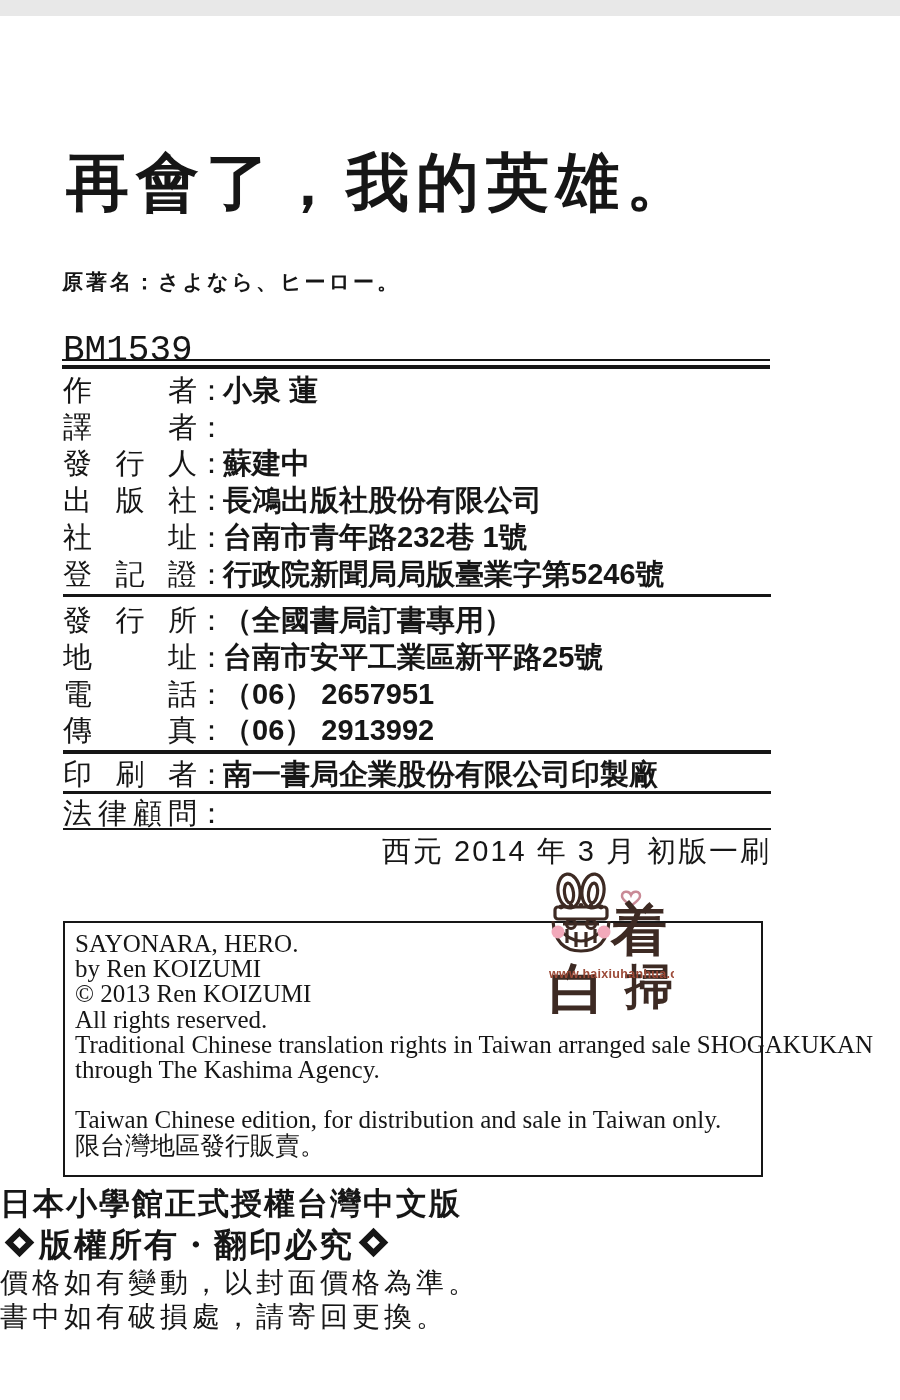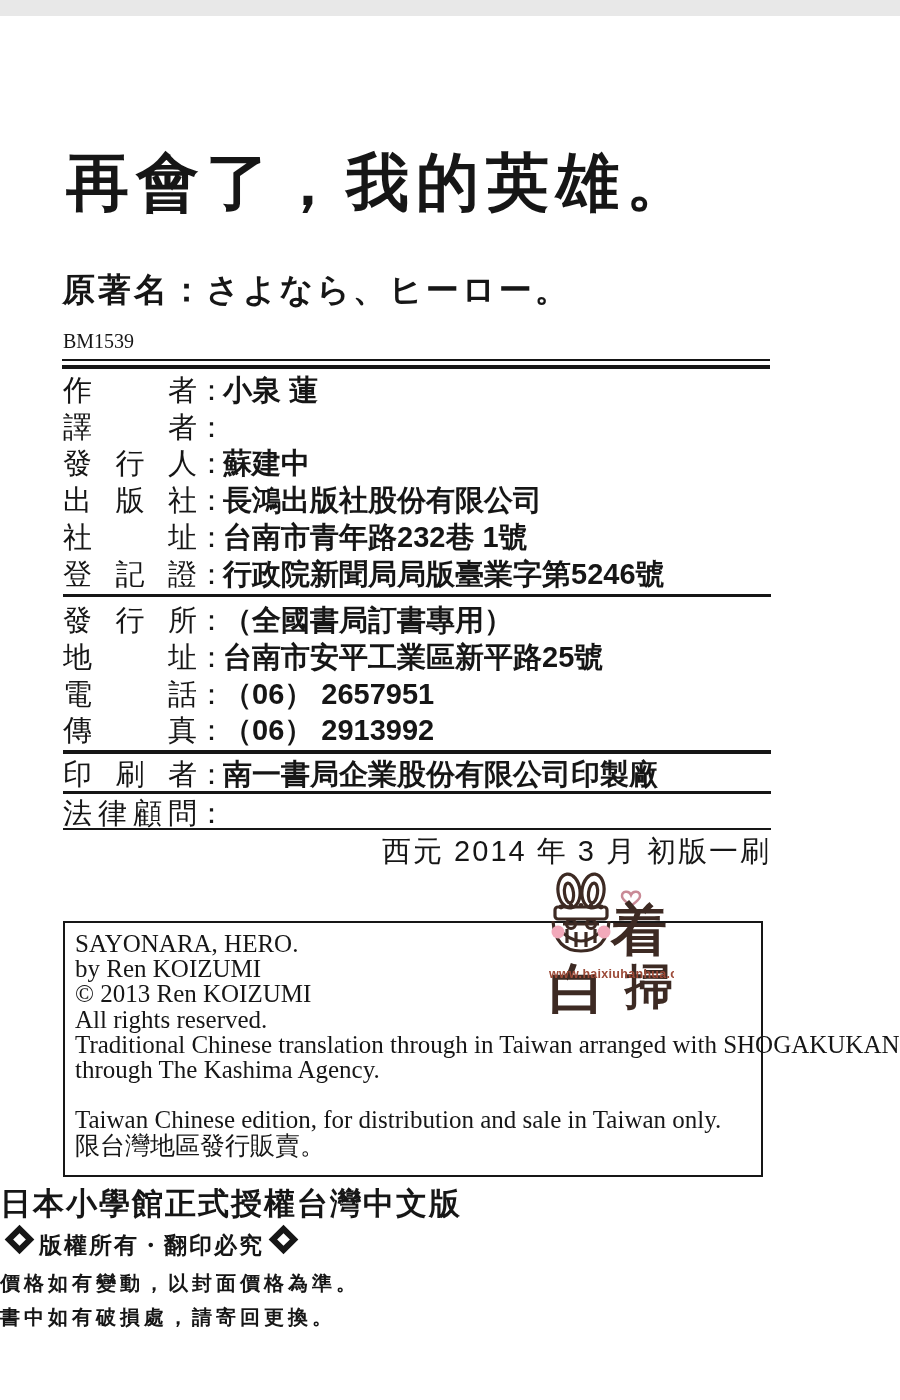--- a/index.html
+++ b/index.html
@@ -6,24 +6,24 @@
   .page{
     position:relative;width:900px;height:1400px;background:#ffffff;
     color:#161616;overflow:hidden;margin:16px auto;
     font-family:"Liberation Sans","DejaVu Sans",sans-serif;
   }
   .abs{position:absolute;}
   .title{
     left:66px;top:124px;font-size:63px;font-weight:900;letter-spacing:7px;white-space:nowrap;
   }
   .subtitle{
-    left:62px;top:252px;font-size:33px;font-weight:700;letter-spacing:3px;white-space:nowrap;
+    left:62px;top:252px;font-size:21px;font-weight:700;letter-spacing:3px;white-space:nowrap;
   }
   .bookcode{
-    left:63px;top:314px;font-size:20px;font-family:Liberation Serif, serif;
+    left:63px;top:314px;font-size:36px;font-family:Liberation Mono, monospace;
   }
   .rule{position:absolute;left:62px;width:708px;background:#161616;}
   .colophon{
     left:63px;top:356px;width:708px;font-size:29px;
   }
   .crow{display:flex;align-items:flex-start;line-height:36.7px;white-space:nowrap;}
   .crow .label{display:flex;justify-content:space-between;width:134px;flex:0 0 134px;}
   .crow .colon{width:26px;flex:0 0 26px;text-align:center;}
   .crow .value{flex:1;font-weight:bold;}
   .sep{height:3px;background:#161616;margin:2px 0 5px 0;}
@@ -36,28 +36,28 @@
     left:63px;top:905px;width:676px;height:234px;border:2px solid #161616;
     padding:8px 10px 10px 10px;
     font-family:"Liberation Serif","DejaVu Serif",serif;font-size:25px;line-height:25.2px;
   }
   .copybox .line{min-height:25.2px;white-space:nowrap;}
   .watermark{left:549px;top:853px;width:125px;height:145px;}
   .footer{
     left:0;top:1168px;width:845px;
   }
   .f-license{font-size:31px;font-weight:800;letter-spacing:2px;line-height:40px;}
-  .f-rights{font-size:23px;font-weight:800;letter-spacing:2px;line-height:42px;}
+  .f-rights{font-size:33px;font-weight:800;letter-spacing:2px;line-height:42px;}
   .diamond{
     display:inline-block;width:9px;height:9px;border:6px solid #161616;
     transform:rotate(45deg);margin:0 9px;vertical-align:3px;
   }
   .f-notice{
     font-family:"Liberation Serif","DejaVu Serif",serif;
-    font-size:20px;line-height:34px;letter-spacing:4px;font-weight:700;
+    font-size:28px;line-height:34px;letter-spacing:4px;font-weight:400;
   }
 </style>
 </head>
 <body>
 
 <div class="page">
 
   <div class="abs title">再會了，我的英雄。</div>
   <div class="abs subtitle">原著名：さよなら、ヒーロー。</div>
   <div class="abs bookcode">BM1539</div>
@@ -180,21 +180,21 @@
     <div class="sep thin"></div>
 
     <div class="dateline">西元 2014 年 3 月 初版一刷</div>
   </div>
 
   <div class="abs copybox">
     <div class="line">SAYONARA, HERO.</div>
     <div class="line">by Ren KOIZUMI</div>
     <div class="line">© 2013 Ren KOIZUMI</div>
     <div class="line">All rights reserved.</div>
-    <div class="line">Traditional Chinese translation through in Taiwan arranged with SHOGAKUKAN</div>
+    <div class="line">Traditional Chinese translation rights in Taiwan arranged sale SHOGAKUKAN</div>
     <div class="line">through The Kashima Agency.</div>
     <div class="line"></div>
     <div class="line">Taiwan Chinese edition, for distribution and sale in Taiwan only.</div>
     <div class="line">限台灣地區發行販賣。</div>
   </div>
 
   <div class="abs watermark">
     <svg width="125" height="145" viewBox="0 0 125 145" xmlns="http://www.w3.org/2000/svg">
       <g stroke="#3d2a23" stroke-width="3.2" fill="none">
         <ellipse cx="20" cy="22" rx="11" ry="17" transform="rotate(-7 20 22)"></ellipse>

